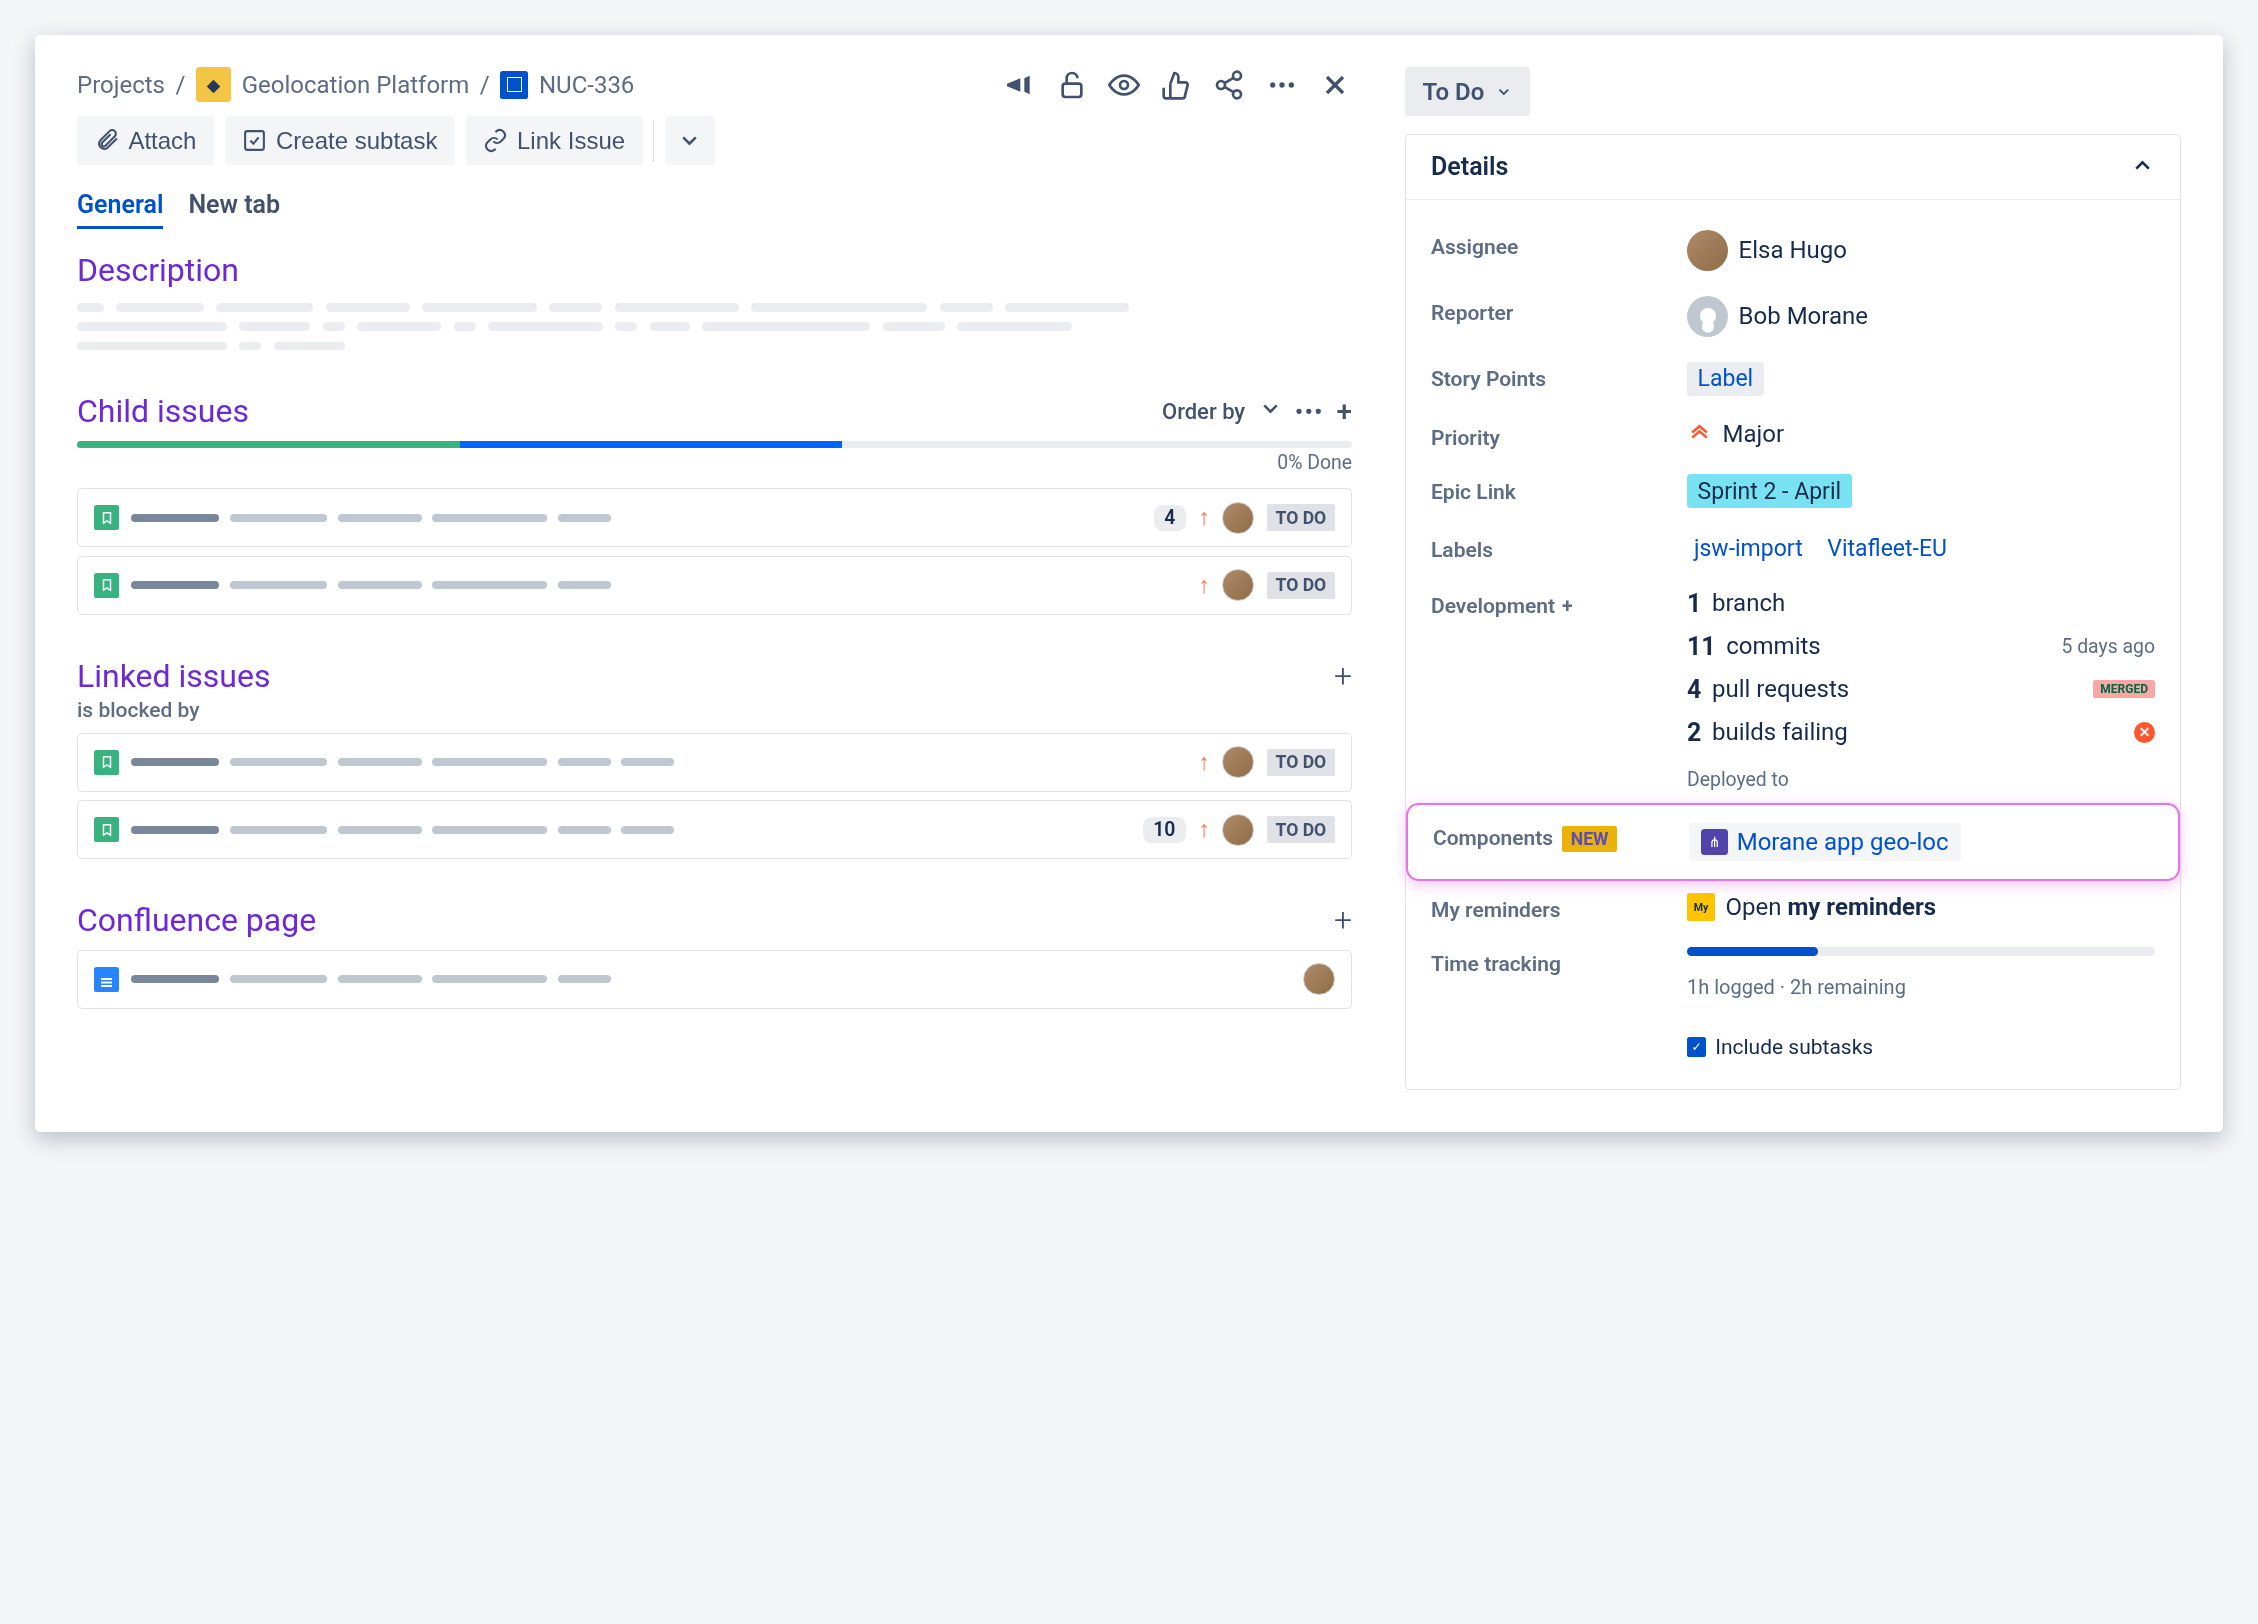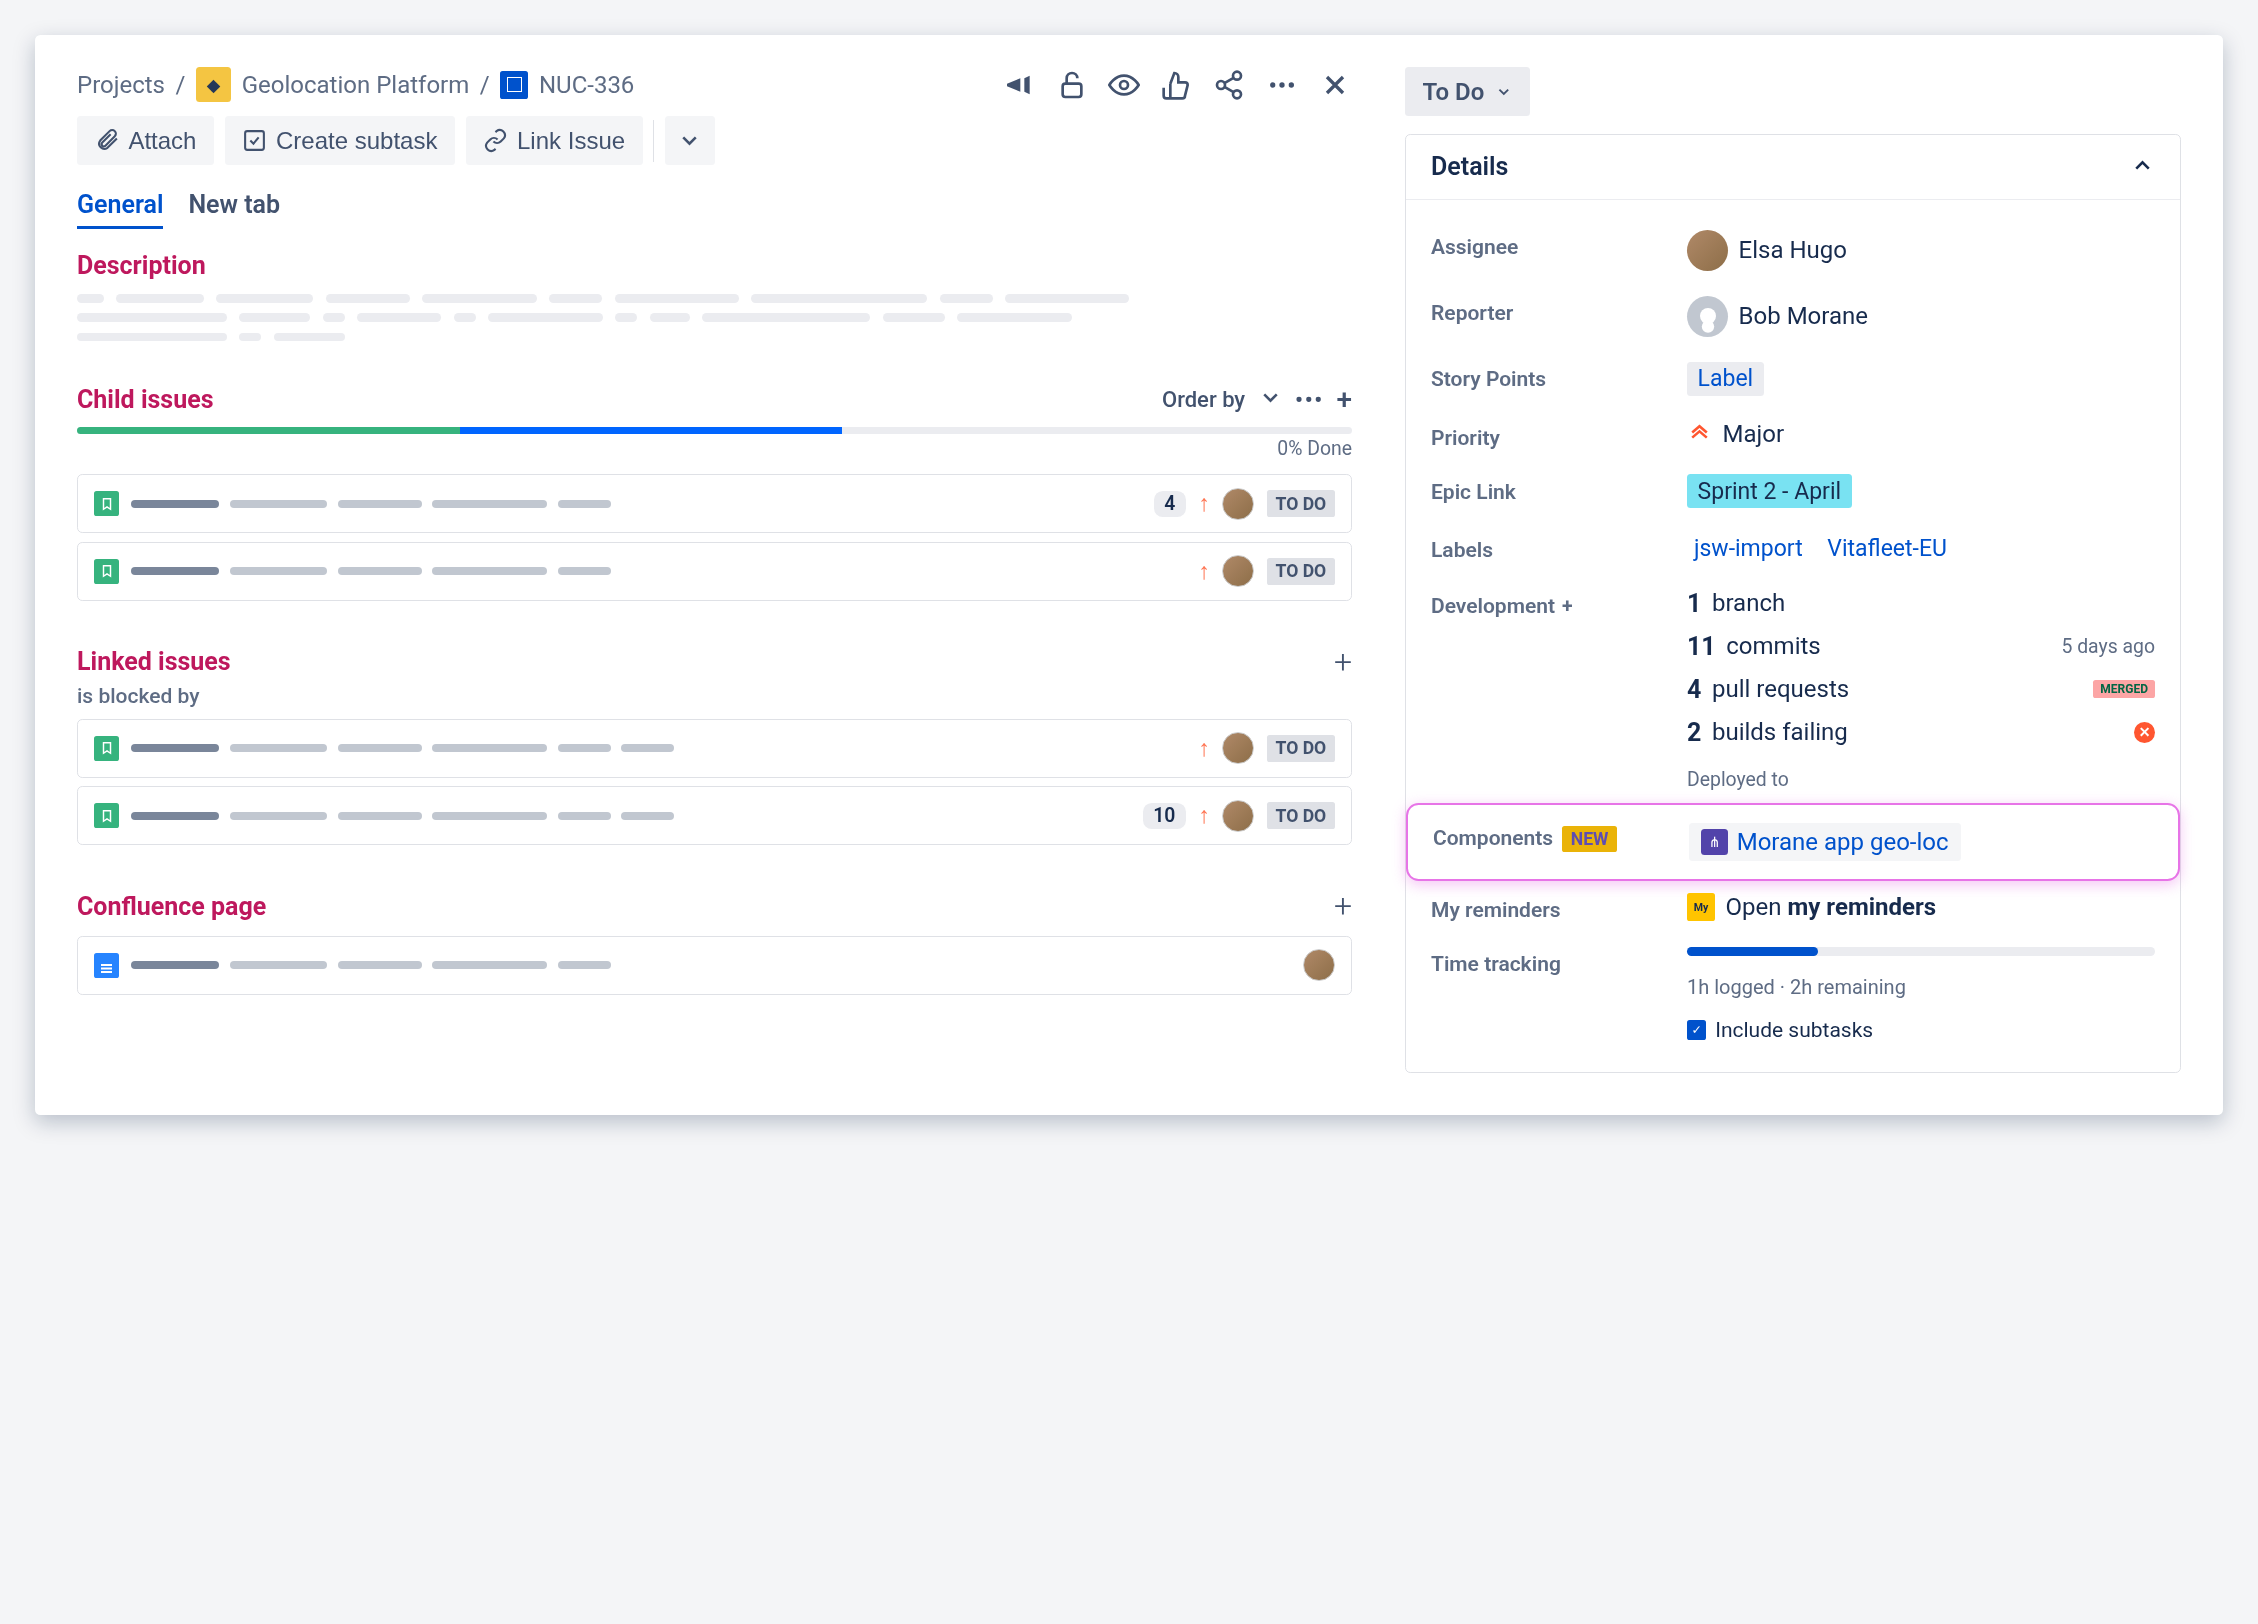--- a/index.html
+++ b/index.html
@@ -25,21 +25,21 @@
 .btn { display: inline-flex; align-items: center; gap: 8.8px; background: #f4f5f7; border: none; border-radius: 3.5px; padding: 10.6px 17.6px; font-size: 24px; color: #42526e; cursor: pointer; font-weight: 500; }
 .btn svg { width: 25px; height: 25px; }
 .btn-sep { width:0.9px; background:#dfe1e6; margin:3.5px 0;}
 .btn-caret { padding: 10.6px 12.4px; }
 
 .tabs { display: flex; gap: 25px; border-bottom: 1.8px solid transparent; margin-bottom: 21px; }
 .tab { font-size: 25px; font-weight: 600; padding: 7px 0; cursor: pointer; color: #42526e; border-bottom: 3.5px solid transparent; }
 .tab.active { color: #0052cc; border-bottom-color: #0052cc; }
 
 .section { margin-bottom: 42px; }
-.section-h { font-size: 25px; font-weight: 700; margin-bottom: 14px; color: #be185d; }
+.section-h { font-size: 32px; font-weight: 400; margin-bottom: 14px; color: #6d28d9; }
 
 .desc-placeholder { display:flex; flex-direction:column; gap:10.6px;}
 .ph-row { display:flex; gap:12.4px;}
 .ph-row .seg{ height:8.8px; background:#ebecf0; border-radius:4.4px;}
 
 .child-header { display:flex; align-items:center; justify-content:space-between; margin-bottom:10.6px;}
 .child-order { display:flex; align-items:center; gap:12.4px; color:#42526e; font-size:22px; font-weight:500;}
 .child-order svg{ width:19.4px; height:19.4px;}
 .child-order .more{ letter-spacing:1.8px; font-weight:700;}
 .child-order .plus{ font-size:28px; cursor:pointer;}
@@ -94,21 +94,21 @@
 
 .highlight-row{ border:2.6px solid #e774e7; border-radius:12.4px; padding:17.6px 25px; margin:0 -25px; box-shadow:0 3.5px 14px rgba(231,116,231,0.4);}
 .new-badge{ background:#eab308; color:#5e4db2; font-size:17.6px; font-weight:700; padding:2.6px 8.8px; border-radius:2.6px; margin-left:8.8px;}
 .component-tag{ display:inline-flex; align-items:center; gap:8.8px; background:#f4f5f7; padding:5.3px 12.4px; border-radius:3.5px;}
 .component-tag .cicon{ width:26.5px; height:26.5px; background:#5243aa; border-radius:3.5px; display:flex; align-items:center; justify-content:center; color:#fff; font-size:14px;}
 .component-tag .ctxt{ color:#0052cc; font-size:24px;}
 
 .myrem-icon{ width:28px; height:28px; background:#ffc400; border-radius:2.6px; display:flex;align-items:center;justify-content:center;font-size:10.6px;font-weight:700;color:#172b4d;}
 .tt-bar{ height:8.8px; background:#ebecf0; border-radius:4.4px; width:100%; margin-bottom:8.8px;}
 .tt-bar .fill{ height:100%; background:#0052cc; width:28%; border-radius:4.4px;}
-.tt-txt{ font-size:20px; color:#5e6c84; margin-bottom:8px;}
+.tt-txt{ font-size:20px; color:#5e6c84; margin-bottom:25px;}
 .cb-row{ display:flex; align-items:center; gap:8.8px; font-size:21px;}
 .cb{ width:19.4px; height:19.4px; background:#0052cc; border-radius:2.6px; display:flex; align-items:center; justify-content:center; color:#fff; font-size:12.4px;}
 .plus-dev{ margin-left:7px; font-size:19.4px; font-weight:700; color:#5e6c84;}
 .auto-icon svg{width:26.5px;height:26.5px;}
 .chev svg{width:25px;height:25px;}
 </style>
 </head>
 <body>
 
 <div class="modal">

